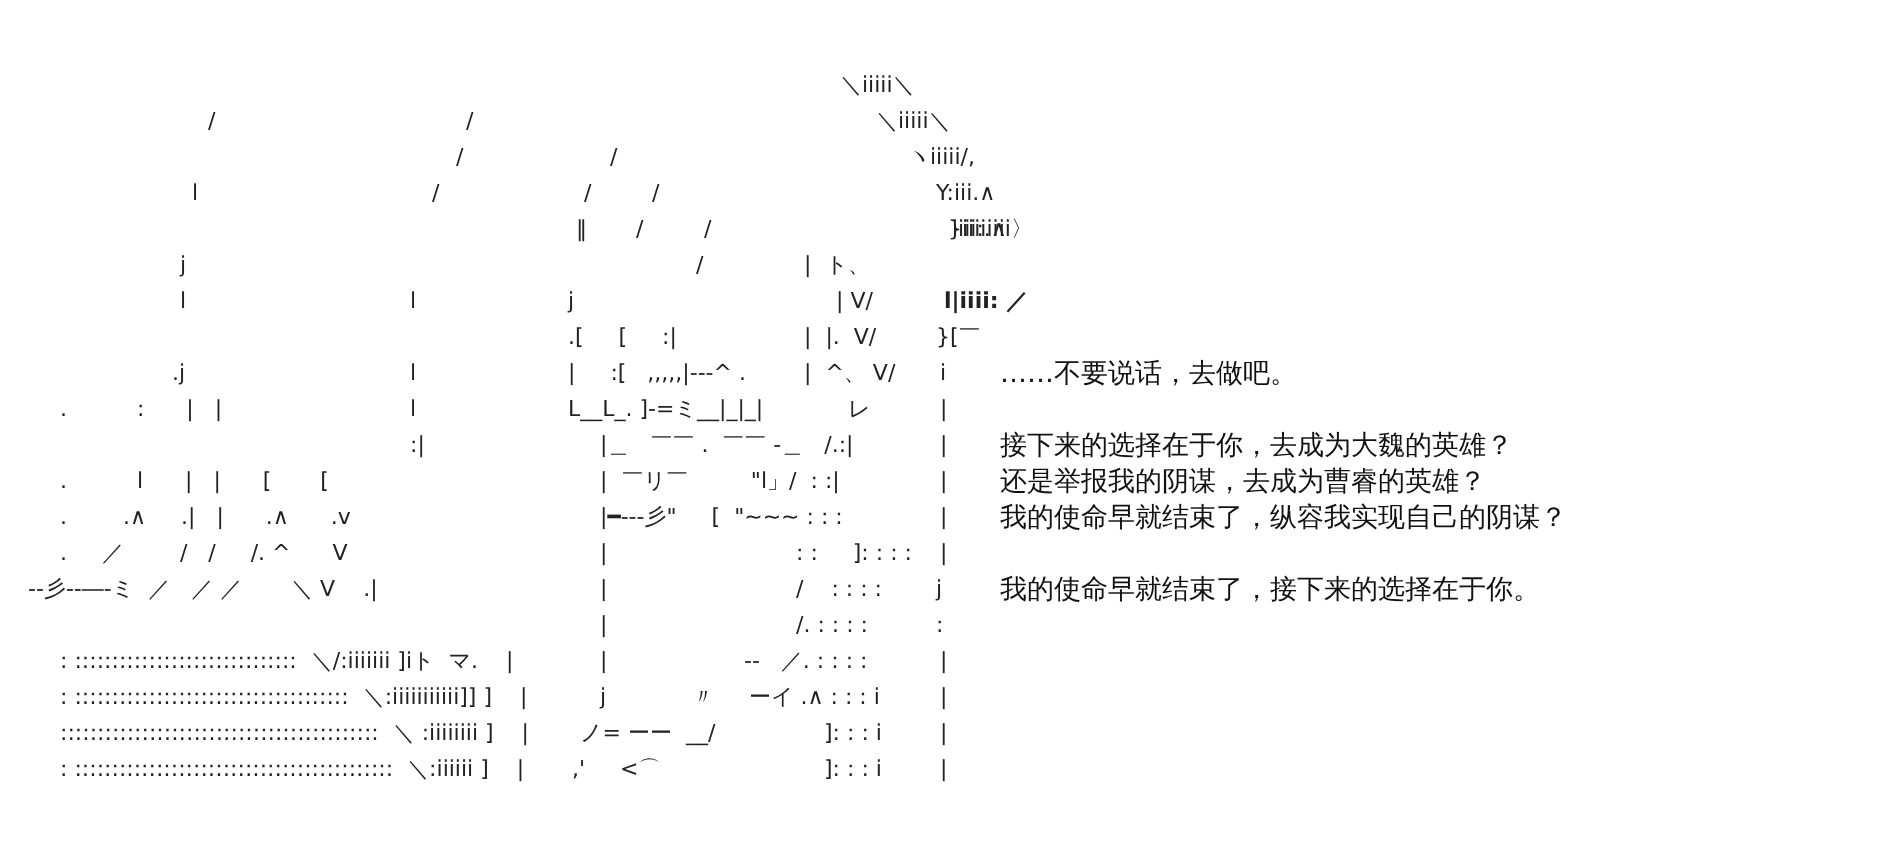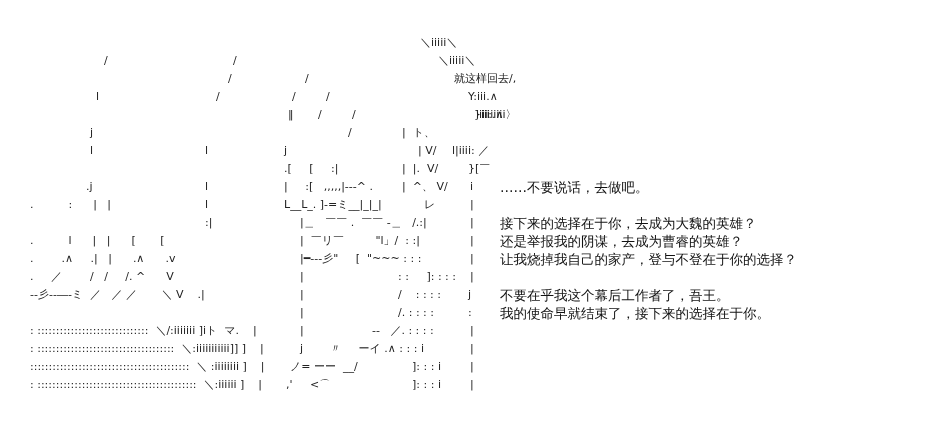--- a/index.html
+++ b/index.html
@@ -11,41 +11,41 @@
     .dialogue .gap { height: 18px; }
   </style>
 </head>
 <body>
 
 <div class="art" id="art">
     <span style="left: 420px; top: 36px;">＼iiiii＼</span>
     <span style="left: 438px; top: 54px;">＼iiiii＼</span>
     <span style="left: 104px; top: 54px;">/</span>
     <span style="left: 233px; top: 54px;">/</span>
-    <span style="left: 454px; top: 72px;">就这样回去/,</span>
+    <span style="left: 454px; top: 72px;">ヽiiiii/,</span>
     <span style="left: 228px; top: 72px;">/</span>
     <span style="left: 305px; top: 72px;">/</span>
     <span style="left: 96px; top: 90px;">l</span>
     <span style="left: 216px; top: 90px;">/</span>
     <span style="left: 292px; top: 90px;">/</span>
     <span style="left: 326px; top: 90px;">/</span>
     <span style="left: 468px; top: 90px;">Y:iii.∧</span>
     <span style="left: 288px; top: 108px;">‖</span>
     <span style="left: 318px; top: 108px;">/</span>
     <span style="left: 352px; top: 108px;">/</span>
     <span style="left: 476px; top: 108px;">iiii:.∧</span>
     <span style="left: 90px; top: 126px;">j</span>
     <span style="left: 348px; top: 126px;">/</span>
     <span style="left: 402px; top: 126px;">|  ト、</span>
     <span style="left: 474px; top: 108px;">}iiiiiiii〉</span>
     <span style="left: 90px; top: 144px;">l</span>
     <span style="left: 205px; top: 144px;">l</span>
     <span style="left: 284px; top: 144px;">j</span>
     <span style="left: 418px; top: 144px;">| V/</span>
-    <span style="left: 452px; top: 144px;">l|iiii: ／</span>
+    <span style="left: 472px; top: 144px; font-weight: bold;">l|iiii: ／</span>
     <span style="left: 284px; top: 162px;">.[     [     :|</span>
     <span style="left: 402px; top: 162px;">|  |.  V/</span>
     <span style="left: 468px; top: 162px;">}[￣</span>
     <span style="left: 86px; top: 180px;">.j</span>
     <span style="left: 205px; top: 180px;">l</span>
     <span style="left: 284px; top: 180px;">|     :[   ,,,,,|---^ .</span>
     <span style="left: 402px; top: 180px;">|  ^、 V/</span>
     <span style="left: 470px; top: 180px;">i</span>
     <span style="left: 30px; top: 198px;">.          :      |   |</span>
     <span style="left: 205px; top: 198px;">l</span>
@@ -58,47 +58,46 @@
     <span style="left: 30px; top: 234px;">.          l      |   |      [       [</span>
     <span style="left: 300px; top: 234px;">|  ￣リ￣         "l」/  : :|</span>
     <span style="left: 470px; top: 234px;">|</span>
     <span style="left: 30px; top: 252px;">.        .∧     .|   |      .∧      .v</span>
     <span style="left: 300px; top: 252px;">|━---彡"     [  "~~~ : : :</span>
     <span style="left: 470px; top: 252px;">|</span>
     <span style="left: 30px; top: 270px;">.     ／        /   /     /. ^      V</span>
     <span style="left: 300px; top: 270px;">|</span>
     <span style="left: 398px; top: 270px;">: :     ]: : : :</span>
     <span style="left: 470px; top: 270px;">|</span>
-    <span style="left: 30px; top: 288px;">--彡--―-ミ  ／   ／ ／       ＼ V    .|</span>
+    <span style="left: 14px; top: 288px;">--彡--―-ミ  ／   ／ ／       ＼ V    .|</span>
     <span style="left: 300px; top: 288px;">|</span>
     <span style="left: 398px; top: 288px;">/    : : : :</span>
     <span style="left: 468px; top: 288px;">j</span>
     <span style="left: 300px; top: 306px;">|</span>
     <span style="left: 398px; top: 306px;">/. : : : :</span>
     <span style="left: 468px; top: 306px;">:</span>
     <span style="left: 30px; top: 324px;">: ::::::::::::::::::::::::::::::  ＼/:iiiiiii ]iト  マ.    |</span>
     <span style="left: 300px; top: 324px;">|</span>
     <span style="left: 372px; top: 324px;">--   ／. : : : :</span>
     <span style="left: 470px; top: 324px;">|</span>
     <span style="left: 30px; top: 342px;">: :::::::::::::::::::::::::::::::::::::  ＼:iiiiiiiiiii]] ]    |</span>
     <span style="left: 300px; top: 342px;">j</span>
-    <span style="left: 330px; top: 342px;">〃     ーイ .∧ : : : i</span>
+    <span style="left: 346px; top: 342px;">〃     ーイ .∧ : : : i</span>
     <span style="left: 470px; top: 342px;">|</span>
     <span style="left: 30px; top: 360px;">:::::::::::::::::::::::::::::::::::::::::::  ＼ :iiiiiiii ]    |</span>
     <span style="left: 290px; top: 360px;">ノ= ーー  __/</span>
     <span style="left: 412px; top: 360px;">]: : : i</span>
     <span style="left: 470px; top: 360px;">|</span>
     <span style="left: 30px; top: 378px;">: :::::::::::::::::::::::::::::::::::::::::::  ＼:iiiiii ]    |</span>
     <span style="left: 286px; top: 378px;">,'     &lt;⌒</span>
     <span style="left: 412px; top: 378px;">]: : : i</span>
     <span style="left: 470px; top: 378px;">|</span>
   </div>
 
 <div class="dialogue">
   <div class="line">……不要说话，去做吧。</div>
   <div class="gap"></div>
   <div class="line">接下来的选择在于你，去成为大魏的英雄？</div>
   <div class="line">还是举报我的阴谋，去成为曹睿的英雄？</div>
-  <div class="line">让我烧掉我自己的家产，登与不登在于你的选择？</div>
+  <div class="line">我的使命早就结束了，纵容我实现自己的阴谋？</div>
   <div class="gap"></div>
-  <div class="line">不要在乎我这个幕后工作者了，吾王。</div>
   <div class="line">我的使命早就结束了，接下来的选择在于你。</div>
 </div>
 
 </body></html>

